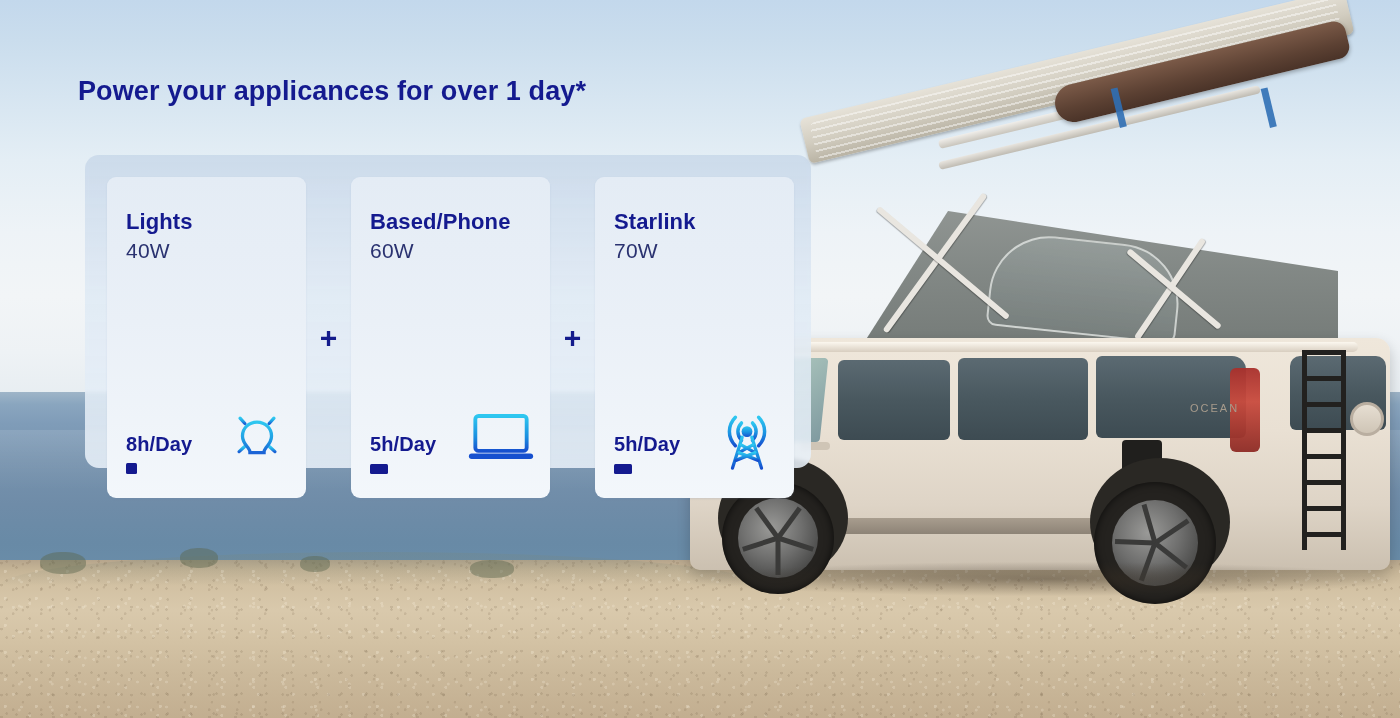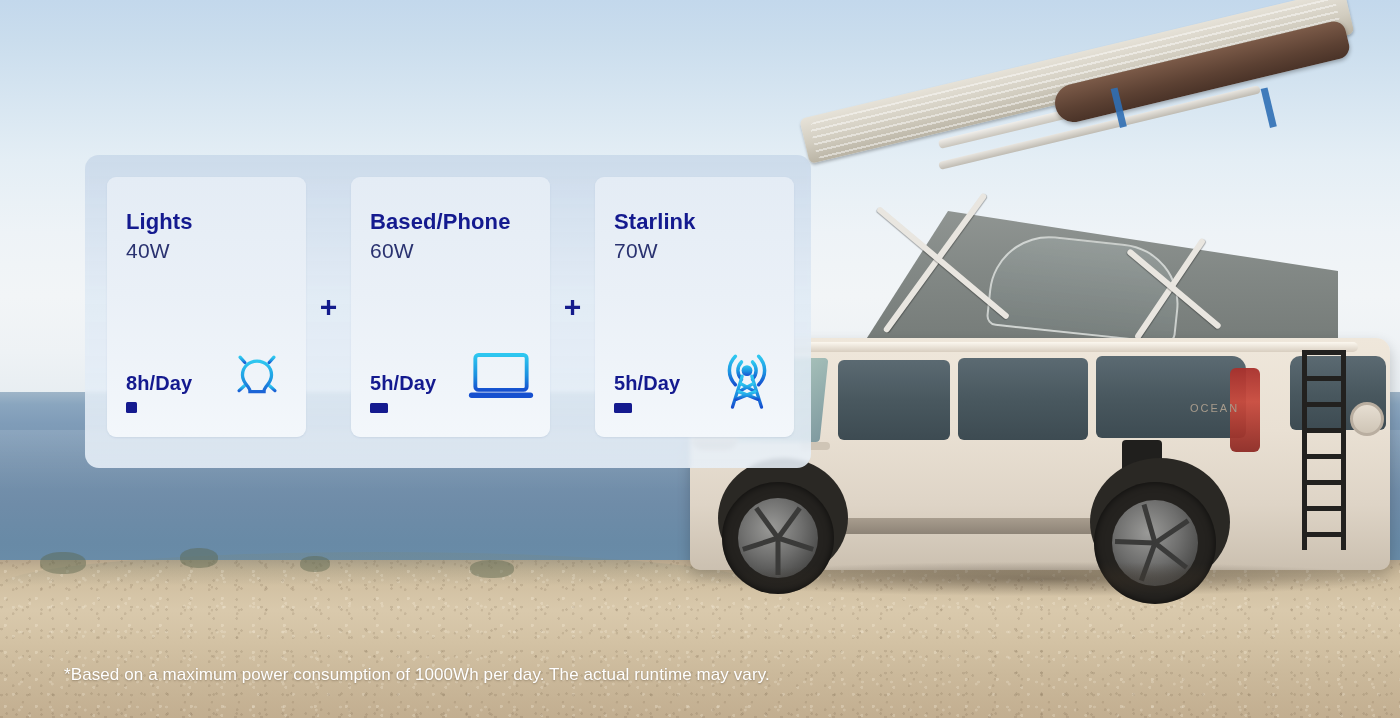--- a/index.html
+++ b/index.html
@@ -223,21 +223,21 @@
   #panel {
     position: absolute; left: 85px; top: 155px; width: 726px; height: 313px;
     background: linear-gradient(to bottom, rgba(198,214,232,.80) 0%, rgba(222,233,244,.84) 45%, rgba(232,240,248,.88) 100%);
     border-radius: 14px;
     backdrop-filter: blur(2px);
   }
   .cards-row {
     position: absolute; left: 22px; top: 22px; display: flex; align-items: stretch;
   }
   .card {
-    width: 199px; height: 260px;
+    width: 199px; height: 321px;
     background: linear-gradient(to bottom, #e4ecf5 0%, #eaf0f7 45%, #f3f7fb 100%);
     border-radius: 9px;
     position: relative;
     box-shadow: 0 1px 2px rgba(120,140,170,.18);
   }
   .plus {
     width: 45px;
     display: flex; align-items: center; justify-content: center;
     color: #141b8c; font-size: 30px; font-weight: 700; line-height: 1;
     font-family: "Liberation Sans", sans-serif;
@@ -347,20 +347,21 @@
         <div class="van-spoke" style="transform:translate(-50%,0) rotate(20deg);"></div>
         <div class="van-spoke" style="transform:translate(-50%,0) rotate(92deg);"></div>
         <div class="van-spoke" style="transform:translate(-50%,0) rotate(164deg);"></div>
         <div class="van-spoke" style="transform:translate(-50%,0) rotate(236deg);"></div>
         <div class="van-spoke" style="transform:translate(-50%,0) rotate(308deg);"></div>
       </div>
     </div>
     <div class="v van-shadow"></div>
   </div>
 
+  <div id="headline">Power your applicances for over 1 day*</div>
 
   <div id="panel">
     <div class="cards-row">
 
       <div class="card">
         <div class="card-title">Lights</div>
         <div class="card-watt">40W</div>
         <div class="card-hours">8h/Day</div>
         <div class="card-marker" style="width:11px;height:11px;"></div>
         <div class="card-icon">
@@ -446,15 +447,14 @@
               <line x1="24.5" y1="42" x2="44.5" y2="50"></line>
               <line x1="41.5" y1="42" x2="21.5" y2="50"></line>
             </g>
           </svg>
         </div>
       </div>
 
     </div>
   </div>
 
-  <div id="footnote">*Based on a maximum power consumption of 1000Wh per day. The actual runtime may vary.</div>
 
 </div>
 
 </body></html>

